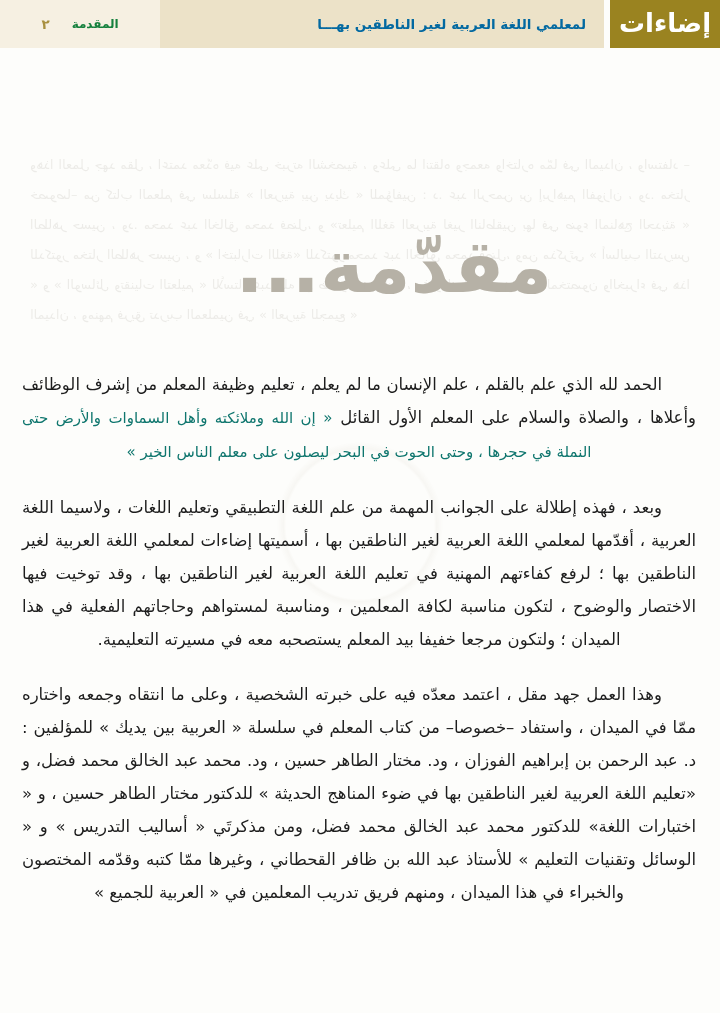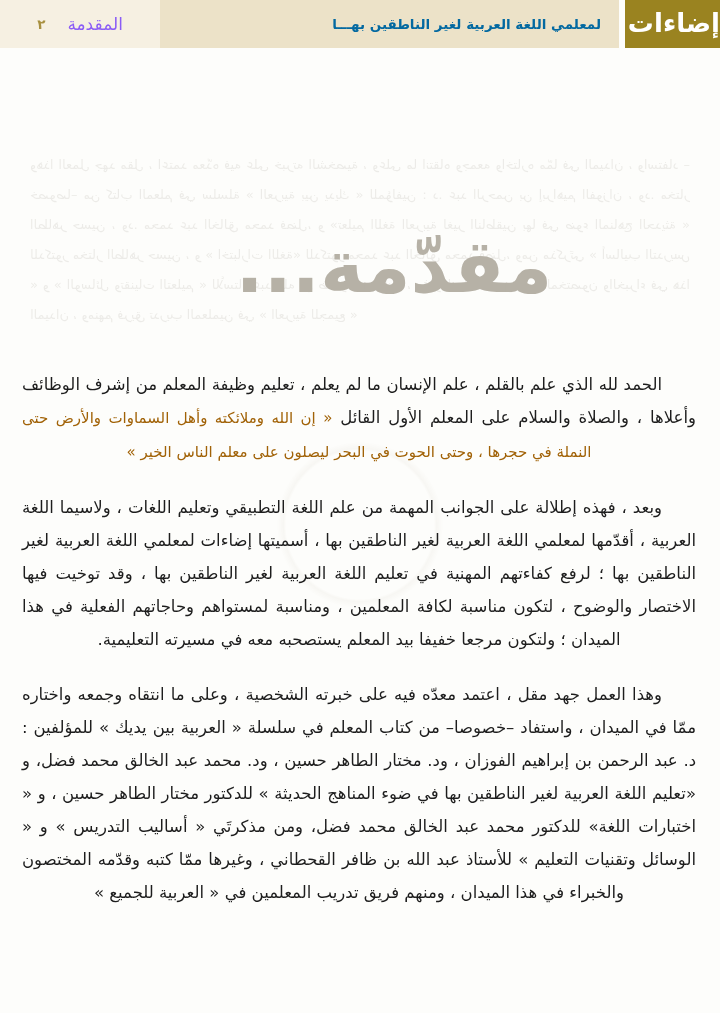--- a/index.html
+++ b/index.html
@@ -25,26 +25,26 @@
     top: 0;
     right: 0;
     left: 0;
     height: 48px;
     display: flex;
     flex-direction: row;
     align-items: stretch;
   }
 
   .header-title-box {
-    width: 95px;
+    width: 110px;
     background: #9a8320;
     color: #ffffff;
     display: flex;
     align-items: center;
-    justify-content: flex-start;
+    justify-content: center;
     font-size: 26px;
     font-weight: bold;
     letter-spacing: 1px;
     line-height: 1;
     padding-bottom: 3px;
     box-sizing: border-box;
   }
 
   .header-gap {
     width: 6px;
@@ -72,23 +72,23 @@
     width: 160px;
     background: #f6f0e2;
     display: flex;
     align-items: center;
     justify-content: center;
     gap: 22px;
     box-sizing: border-box;
   }
 
   .header-section-name {
-    color: #8b5cf6;
-    font-size: 17px;
-    font-weight: normal;
+    color: #15803d;
+    font-size: 12px;
+    font-weight: bold;
   }
 
   .header-page-number {
     color: #a89040;
     font-size: 13.5px;
     font-weight: bold;
   }
 
   
   .bleed-through {
@@ -156,21 +156,21 @@
   }
 
   .body-copy p {
     margin: 0 0 18px 0;
     text-indent: 34px;
     text-align: justify;
     text-align-last: center;
   }
 
   .quote-gold {
-    color: #a16207;
+    color: #0f766e;
     font-size: 15px;
   }
 
   .para-gap-large {
     margin-bottom: 22px !important;
   }
 </style>
 </head>
 <body>
 

